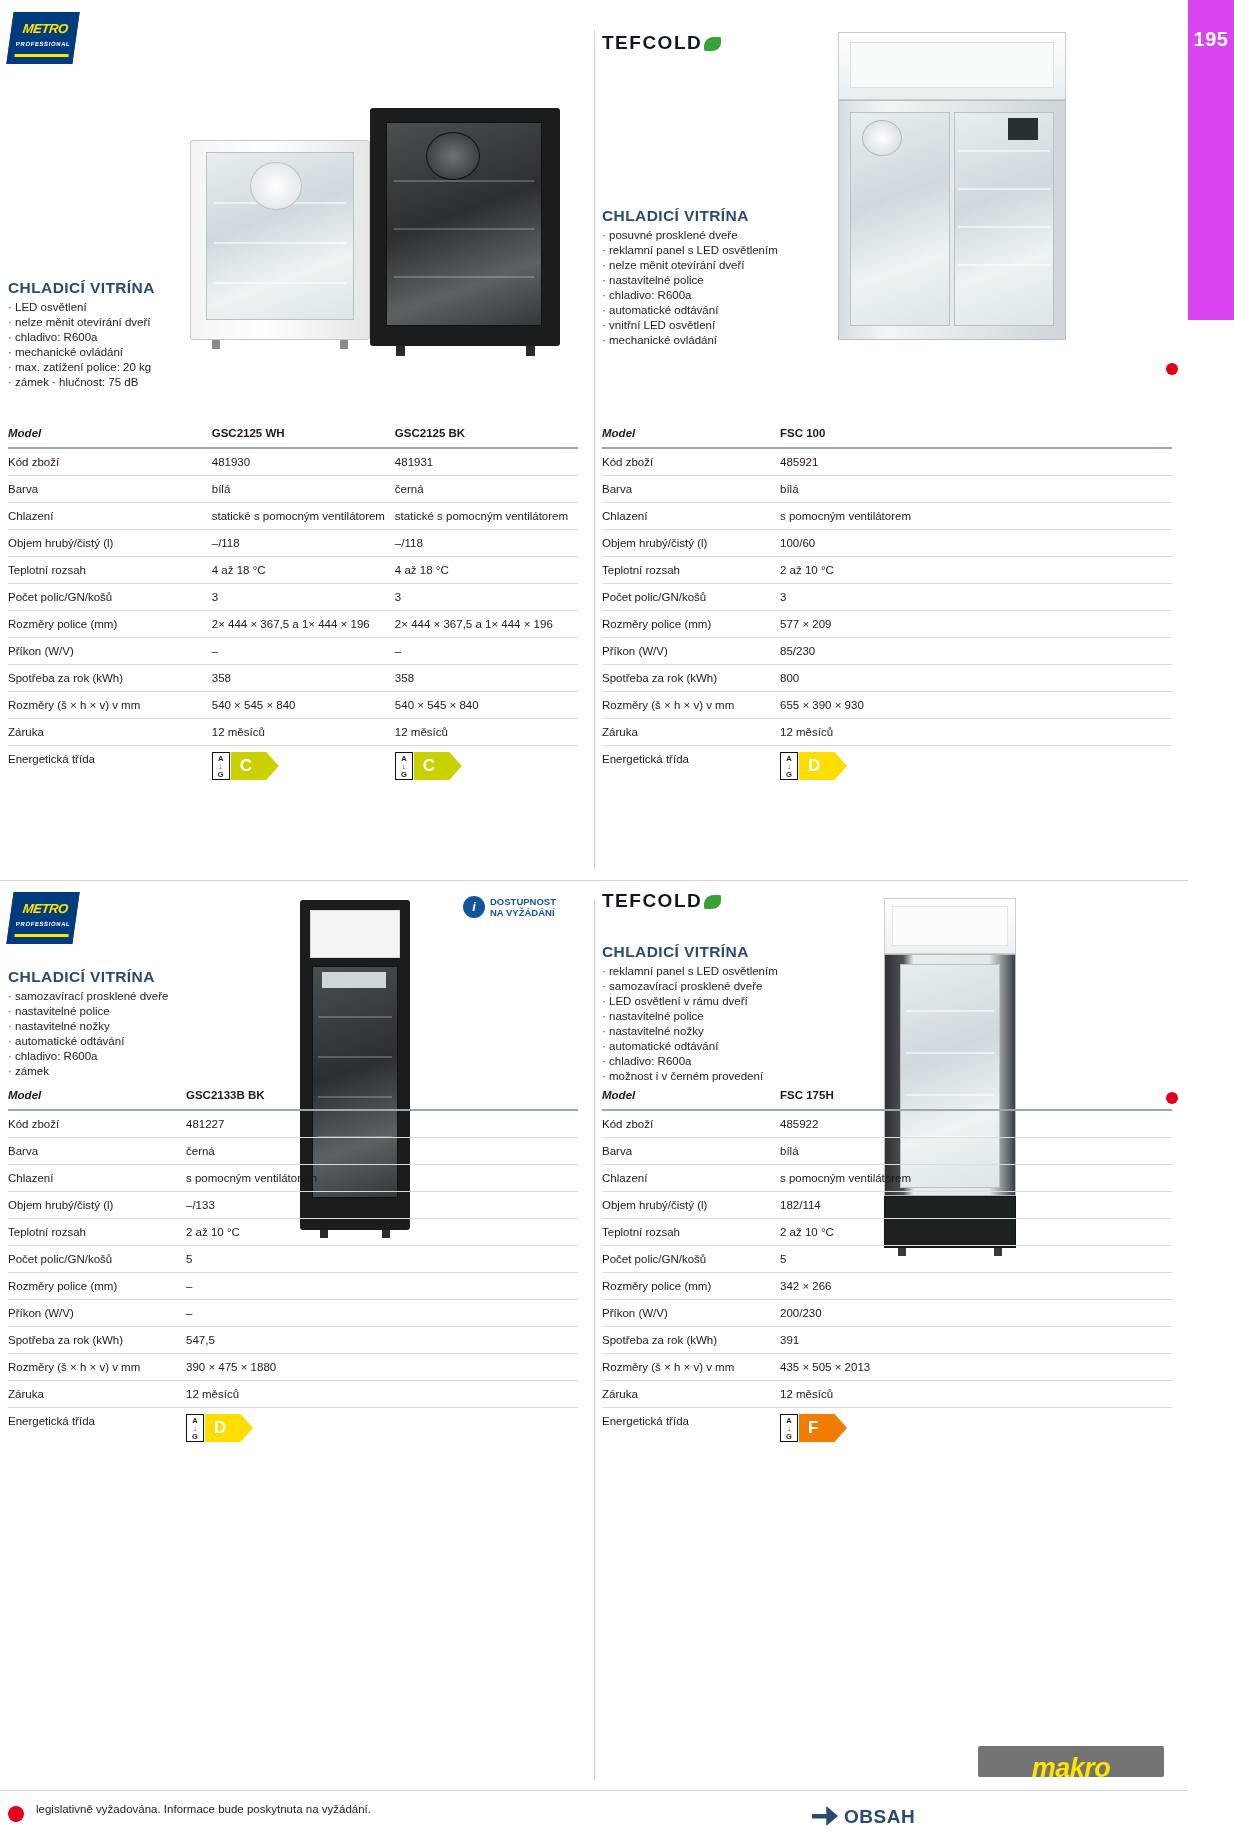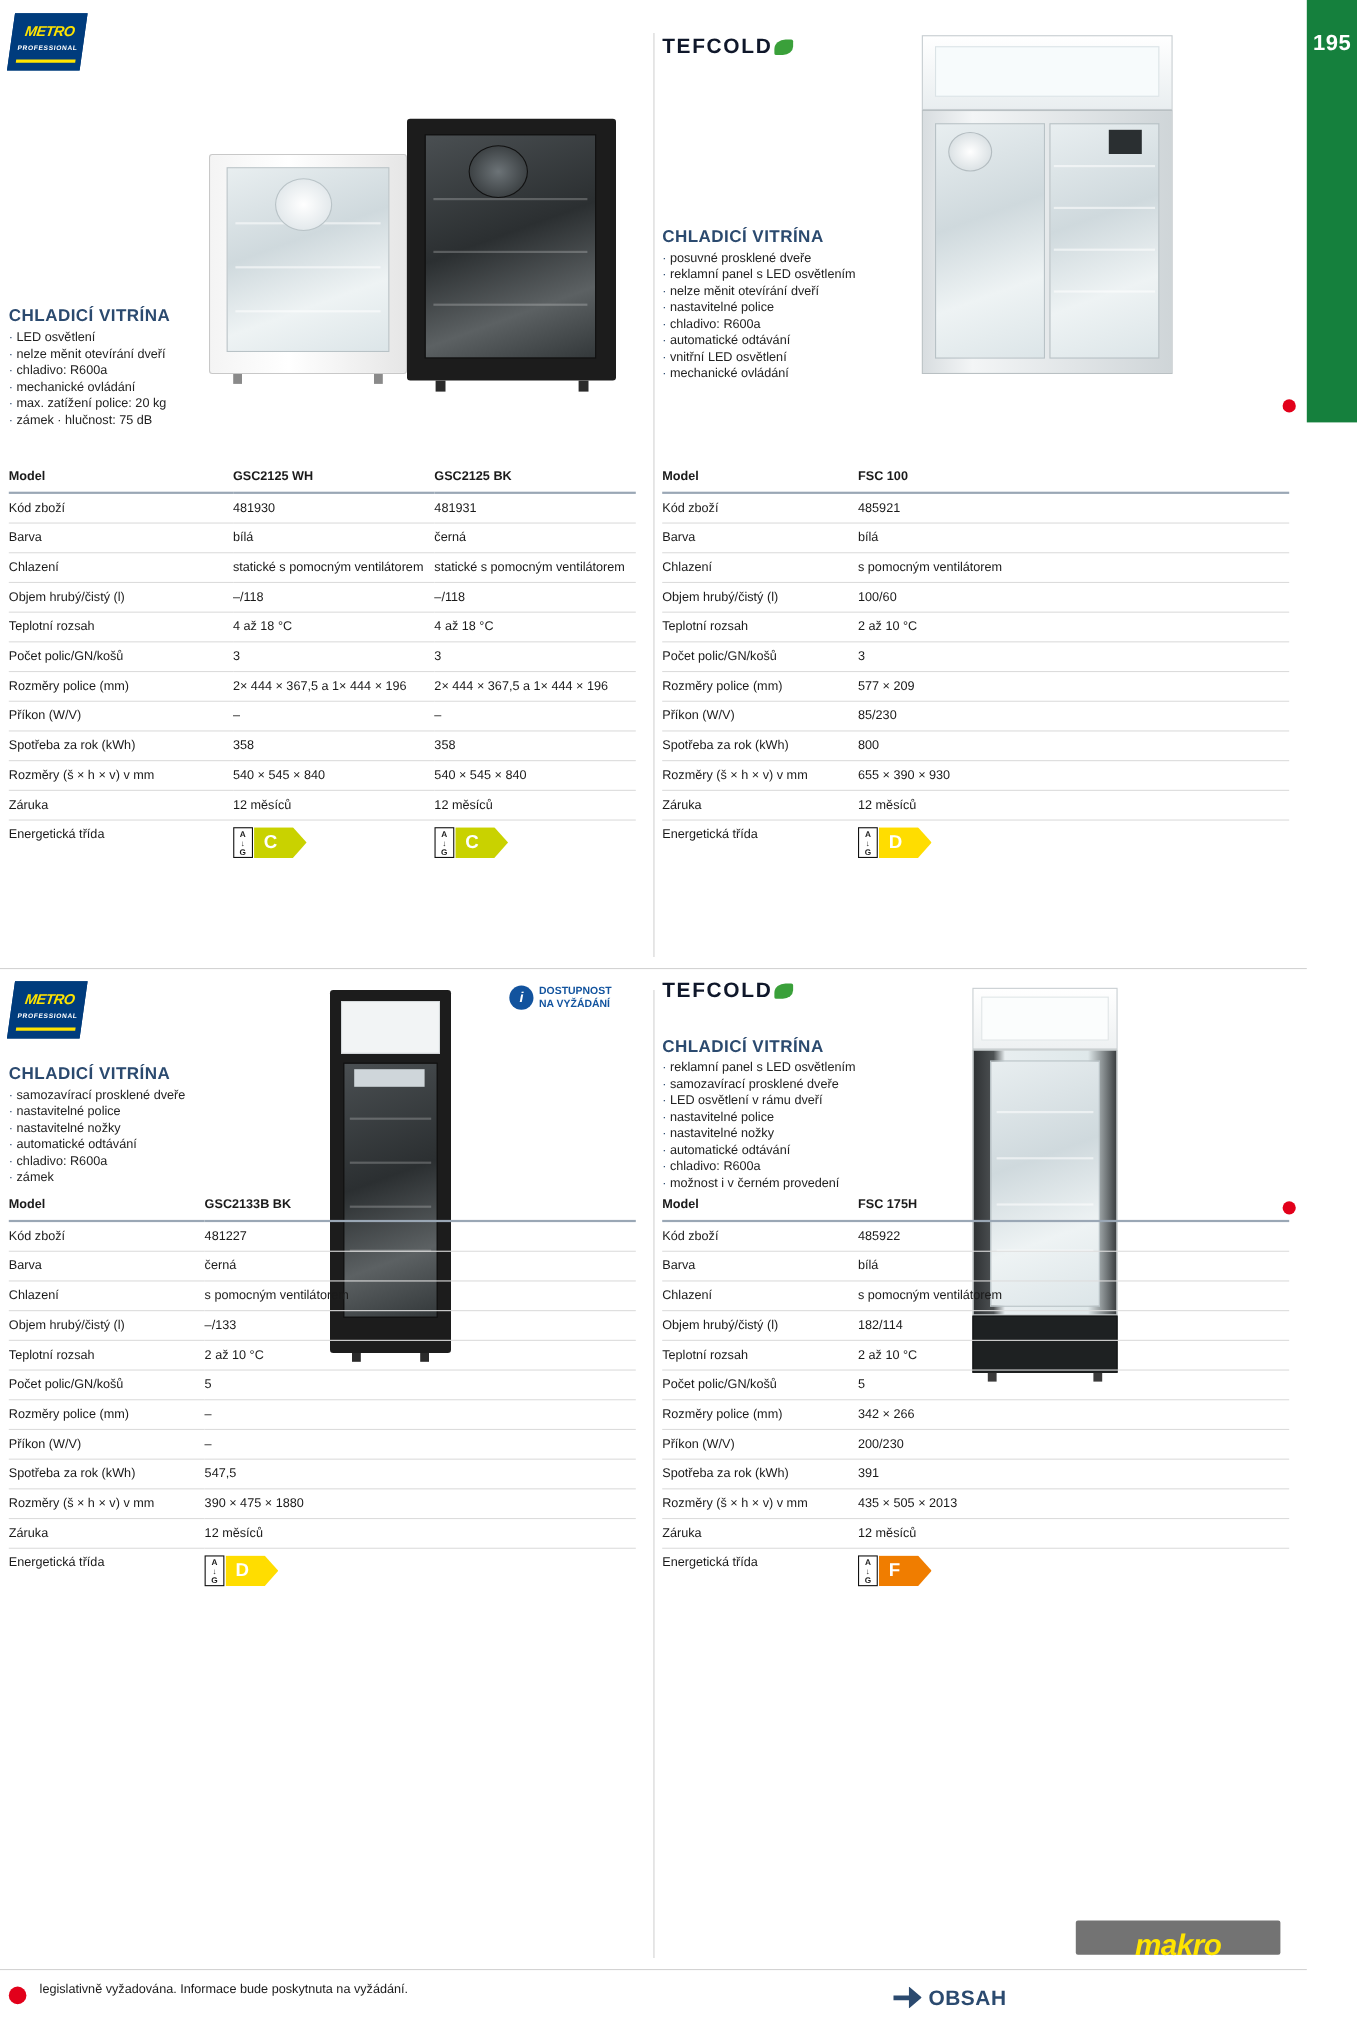--- a/index.html
+++ b/index.html
@@ -13,22 +13,22 @@
     position: relative;
     overflow: hidden;
   }
 
   
   .side-tab {
     position: absolute;
     top: 0;
     right: 0;
     width: 46px;
-    height: 384px;
-    background: #15803d;
+    height: 320px;
+    background: #d946ef;
     color: #ffffff;
     padding-left: 23px;
   }
   .side-tab .num {
     position: absolute;
     top: 28px;
     left: 0;
     width: 46px;
     text-align: center;
     font-size: 20px;
@@ -158,21 +158,21 @@
     font-weight: normal;
     border-bottom: 1px solid #dcdcdc;
     line-height: 14px;
   }
   table.spec tr.head th {
     font-weight: bold;
     border-bottom: 2px solid #9aa7b5;
     padding-bottom: 7px;
   }
   table.spec tr.last td { border-bottom: none; }
-  .c-label { width: 178px; }
+  .c-label { width: 178px; font-style: italic; }
   .c-val   { width: 160px; }
   .c-val2  { width: 160px; }
 
   
   .elabel {
     position: relative;
     display: inline-block;
     width: 72px;
     height: 28px;
     vertical-align: middle;

